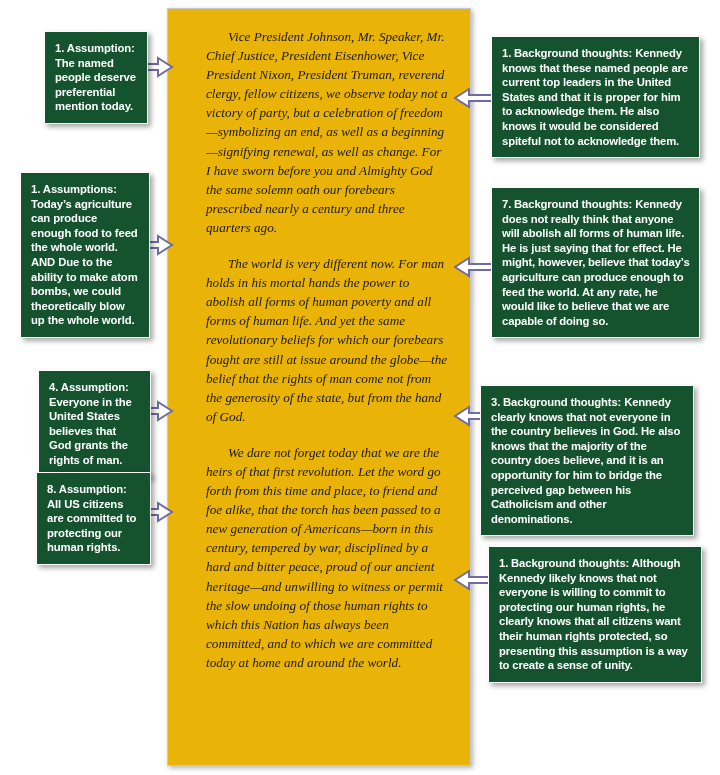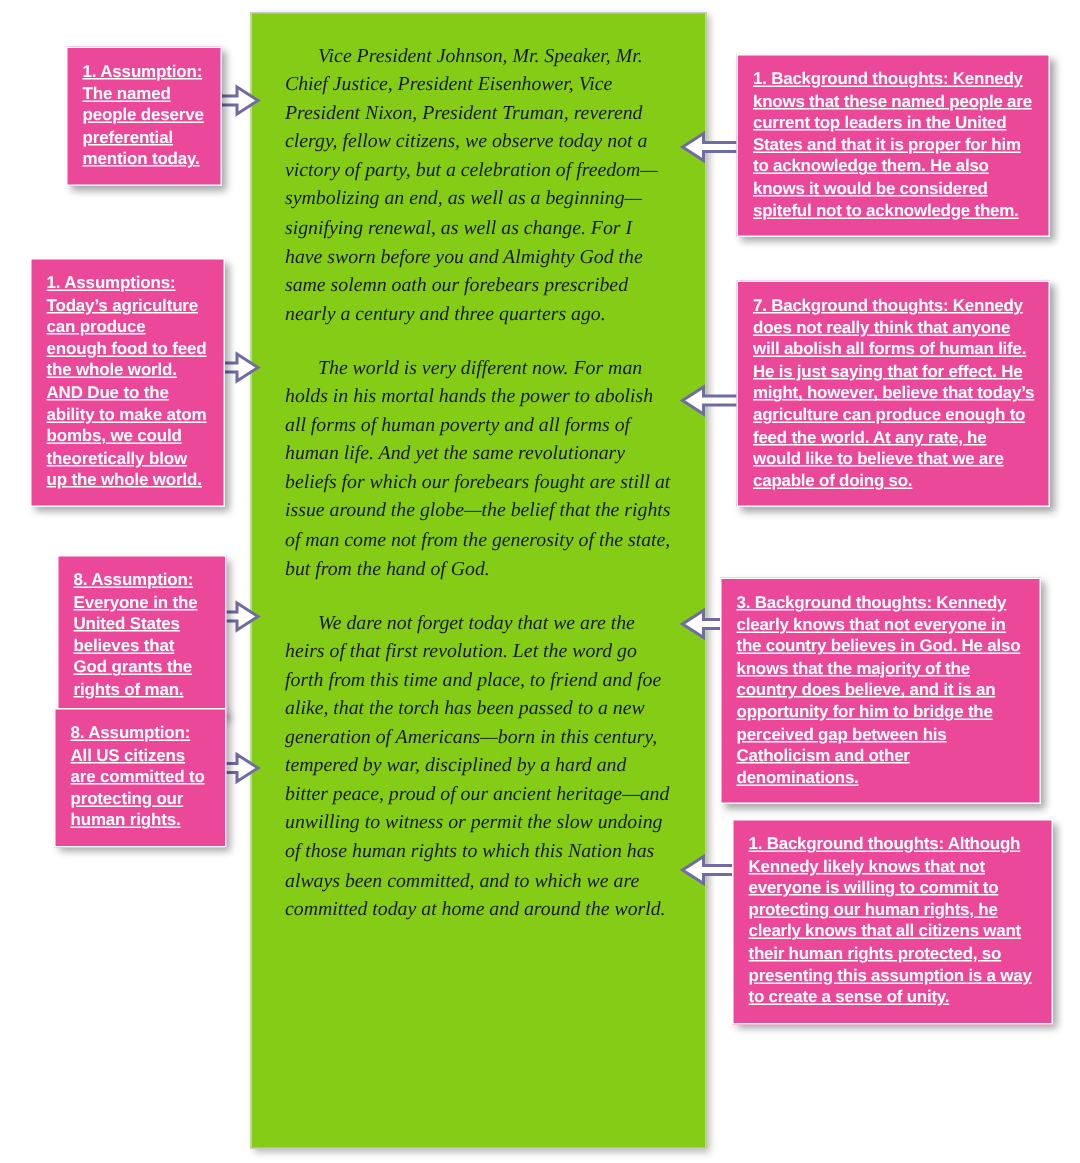--- a/index.html
+++ b/index.html
@@ -19,52 +19,51 @@
     height: 775px;
   }
 
   
   #speech-panel {
     position: absolute;
     left: 167px;
     top: 8px;
     width: 304px;
     height: 758px;
-    background: #84cc16;
+    background: #eab308;
     border: 1px solid #c9c9c9;
     box-shadow: 2px 2px 5px rgba(0,0,0,0.30);
     box-sizing: border-box;
-    padding: 18px 22px 10px 22px;
+    padding: 18px 22px 10px 38px;
     z-index: 4;
   }
   .speech-para {
     font-family: "Liberation Serif", serif;
     font-style: italic;
     font-size: 13.2px;
     line-height: 19.1px;
     color: #1a1a1a;
     text-indent: 22px;
     margin: 0 0 17px 0;
     text-align: left;
   }
 
   
   .note {
     position: absolute;
-    background: #ec4899;
+    background: #14532d;
     border: 1px solid #ffffff;
     box-shadow: 3px 3px 5px rgba(0,0,0,0.35);
     box-sizing: border-box;
     color: #ffffff;
     font-weight: bold;
     font-size: 11.3px;
     line-height: 14.6px;
     padding: 9px 9px 9px 10px;
     z-index: 6;
-    text-decoration: underline;
   }
   .note.left  { letter-spacing: -0.1px; }
   .note.right { letter-spacing: -0.15px; }
 
   
   #note-l1 { left: 44px;  top: 31px;  width: 104px; }
   #note-l2 { left: 20px;  top: 172px; width: 130px; }
   #note-l3 { left: 38px;  top: 370px; width: 113px; }
   #note-l4 { left: 36px;  top: 472px; width: 115px; }
 
@@ -99,21 +98,21 @@
 <div id="canvas">
 
   <div id="speech-panel">
     <p class="speech-para">Vice President Johnson, Mr. Speaker, Mr. Chief Justice, President Eisenhower, Vice President Nixon, President Truman, reverend clergy, fellow citizens, we observe today not a victory of party, but a celebration of freedom—symbolizing an end, as well as a beginning—signifying renewal, as well as change. For I have sworn before you and Almighty God the same solemn oath our forebears prescribed nearly a century and three quarters ago.</p>
     <p class="speech-para">The world is very different now. For man holds in his mortal hands the power to abolish all forms of human poverty and all forms of human life. And yet the same revolutionary beliefs for which our forebears fought are still at issue around the globe—the belief that the rights of man come not from the generosity of the state, but from the hand of God.</p>
     <p class="speech-para">We dare not forget today that we are the heirs of that first revolution. Let the word go forth from this time and place, to friend and foe alike, that the torch has been passed to a new generation of Americans—born in this century, tempered by war, disciplined by a hard and bitter peace, proud of our ancient heritage—and unwilling to witness or permit the slow undoing of those human rights to which this Nation has always been committed, and to which we are committed today at home and around the world.</p>
   </div>
 
   <div class="note left" id="note-l1">1. Assumption: The named people deserve preferential mention today.</div>
   <div class="note left" id="note-l2">1. Assumptions: Today’s agriculture can produce enough food to feed the whole world. AND Due to the ability to make atom bombs, we could theoretically blow up the whole world.</div>
-  <div class="note left" id="note-l3">8. Assumption: Everyone in the United States believes that God grants the rights of man.</div>
+  <div class="note left" id="note-l3">4. Assumption: Everyone in the United States believes that God grants the rights of man.</div>
   <div class="note left" id="note-l4">8. Assumption: All US citizens are committed to protecting our human rights.</div>
 
   <div class="note right" id="note-r1">1. Background thoughts: Kennedy knows that these named people are current top leaders in the United States and that it is proper for him to acknowledge them. He also knows it would be considered spiteful not to acknowledge them.</div>
   <div class="note right" id="note-r2">7. Background thoughts: Kennedy does not really think that anyone will abolish all forms of human life. He is just saying that for effect. He might, however, believe that today’s agriculture can produce enough to feed the world. At any rate, he would like to believe that we are capable of doing so.</div>
   <div class="note right" id="note-r3">3. Background thoughts: Kennedy clearly knows that not everyone in the country believes in God. He also knows that the majority of the country does believe, and it is an opportunity for him to bridge the perceived gap between his Catholicism and other denominations.</div>
   <div class="note right" id="note-r4">1. Background thoughts: Although Kennedy likely knows that not everyone is willing to commit to protecting our human rights, he clearly knows that all citizens want their human rights protected, so presenting this assumption is a way to create a sense of unity.</div>
 
   <div class="arrow" id="arrow-l1">
     <svg width="34" height="24" viewBox="0 0 34 24">
       <path d="M1 9 L18 9 L18 3 L32 12 L18 21 L18 15 L1 15 Z" fill="#ffffff" stroke="#6f6ba4" stroke-width="2" stroke-linejoin="miter"></path>

